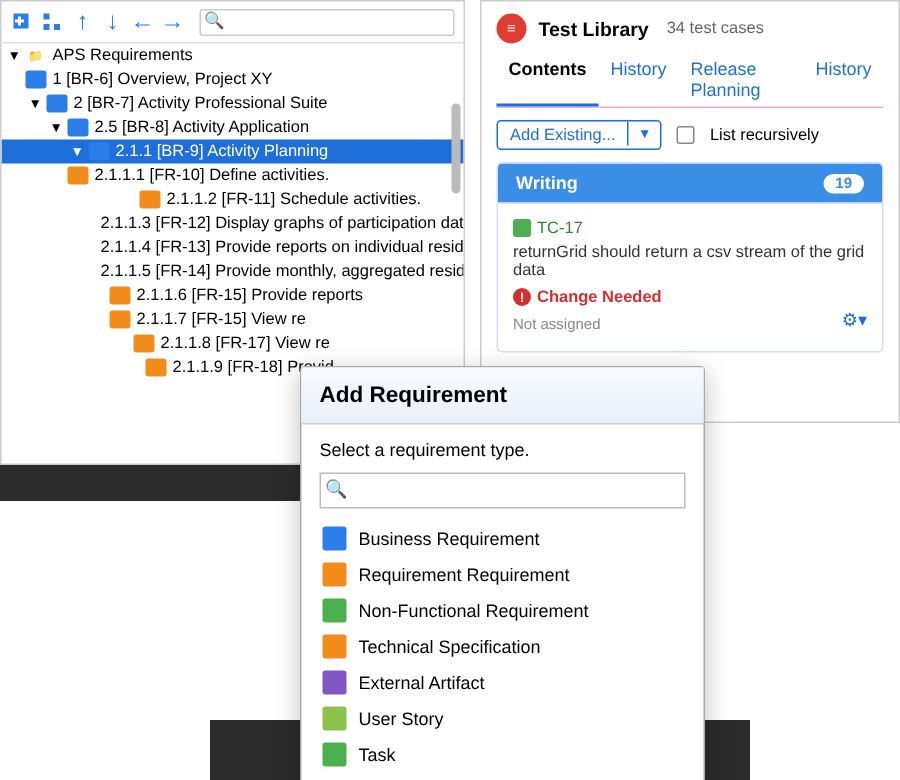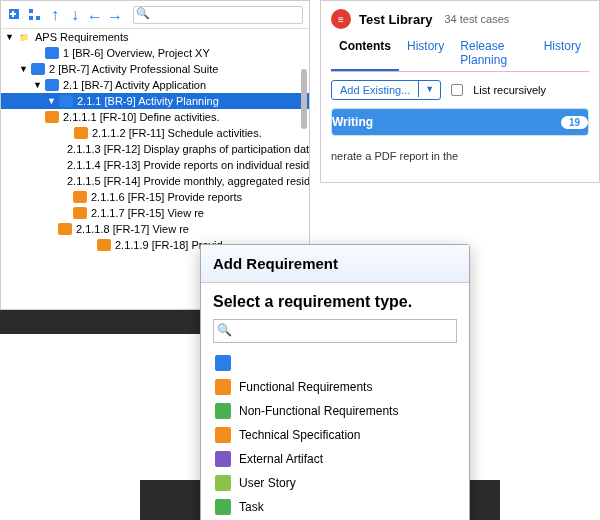--- a/index.html
+++ b/index.html
@@ -33,41 +33,41 @@
 .tab { padding: 4px 8px; color: #1e6fd9; cursor: pointer; }
 .tab.active { color: #000; font-weight: bold; border-bottom: 2px solid #1e6fd9; }
 .rp-controls { display: flex; align-items: center; gap: 10px; margin-bottom: 8px; }
 .add-btn { display: flex; align-items: flex-start; border: 1px solid #1e6fd9; color: #1e6fd9; border-radius: 3px; font-size: 11px; cursor: pointer; }
 .add-btn .lbl { padding: 3px 8px; }
 .add-btn .dd { border-left: 1px solid #1e6fd9; padding: 3px 6px; font-size: 9px; }
 .checkbox { width: 12px; height: 12px; border: 1px solid #888; border-radius: 2px; display: inline-block; }
 .chk-label { font-size: 11px; }
 
 .writing-section { border: 1px solid #cfe0f5; border-radius: 4px; overflow: hidden; }
-.writing-header { background: #3b8ee6; color: #fff; padding: 6px 0; display: flex; justify-content: space-between; align-items: center; font-size: 12px; font-weight: bold; }
+.writing-header { background: #3b8ee6; color: #fff; padding: 6px 12px; display: flex; justify-content: space-between; align-items: center; font-size: 12px; font-weight: bold; }
 .writing-header .badge { background: #fff; color: #3b8ee6; border-radius: 10px; padding: 1px 8px; font-size: 10px; }
 .card { padding: 10px; border-top: 1px solid #e0e0e0; }
 .card .tc-id { display: flex; align-items: center; gap: 4px; font-size: 11px; color: #2a8a2a; margin-bottom: 4px; }
 .card .tc-id .icn { width: 12px; height: 12px; background: #4caf50; border-radius: 2px; }
 .card .tc-title { font-size: 11px; color: #333; margin-bottom: 6px; }
 .card .status { display: flex; align-items: center; gap: 4px; font-size: 11px; color: #d32f2f; font-weight: bold; margin-bottom: 2px; }
 .card .status .sicn { width: 12px; height: 12px; border-radius: 50%; background: #d32f2f; color: #fff; display: inline-flex; align-items: center; justify-content: center; font-size: 9px; }
 .card .assigned { font-size: 10px; color: #888; }
 .card .gear { float: right; color: #1e6fd9; font-size: 12px; cursor: pointer; }
 .rp-footer-text { font-size: 11px; color: #333; margin-top: 14px; }
 
 
 .darkbar1 { position: absolute; left: 0; top: 310px; width: 310px; height: 24px; background: #2b2b2b; }
 .darkbar2 { position: absolute; left: 140px; top: 480px; width: 360px; height: 40px; background: #2b2b2b; }
 
 
 .modal { position: absolute; left: 200px; top: 244px; width: 270px; background: #fff; border: 1px solid #aaa; box-shadow: 0 4px 16px rgba(0,0,0,0.25); border-radius: 3px; z-index: 10; }
 .modal-header { background: linear-gradient(#f8fbff,#e8f0fa); padding: 10px 12px; font-weight: bold; font-size: 15px; border-bottom: 1px solid #ccc; }
 .modal-body { padding: 10px 12px; }
-.modal-body .prompt { font-size: 16px; margin-bottom: 8px; font-weight: bold; }
+.modal-body .prompt { font-size: 12px; margin-bottom: 8px; }
 .modal-search { position: relative; margin-bottom: 8px; }
 .modal-search input { width: 100%; padding: 4px 4px 4px 20px; border: 1px solid #bbb; font-size: 12px; }
 .modal-search .sicon { position: absolute; left: 4px; top: 4px; color: #888; font-size: 12px; }
 .type-list .type-item { display: flex; align-items: center; gap: 8px; padding: 4px 2px; font-size: 12px; cursor: pointer; }
 .type-icon { width: 16px; height: 16px; border-radius: 2px; display: inline-flex; align-items: center; justify-content: center; font-size: 9px; color: #fff; }
 .ti-br { background: #2b7de9; }
 .ti-fr { background: #f28c1a; }
 .ti-nfr { background: #4caf50; }
 .ti-ts { background: #f28c1a; }
 .ti-ea { background: #7e57c2; }
@@ -101,46 +101,46 @@
       <span class="sicon">🔍</span>
       <input type="text" style="">
     </div>
   </div>
   <div class="tree">
     <div class="tree-row" style="padding-left:4px">
         <span class="caret">▼</span>
         <span class="ticon folder">📁</span>
         <span>APS Requirements</span>
       </div>
+    <div class="tree-row" style="padding-left:4px">
+        <span class="caret"></span>
+        <span class="ticon br"></span>
+        <span>1 [BR-6] Overview, Project XY</span>
+      </div>
+    <div class="tree-row" style="padding-left:18px">
+        <span class="caret">▼</span>
+        <span class="ticon br"></span>
+        <span>2 [BR-7] Activity Professional Suite</span>
+      </div>
     <div class="tree-row" style="padding-left:32px">
-        <span class="caret"></span>
-        <span class="ticon br"></span>
-        <span>1 [BR-6] Overview, Project XY</span>
-      </div>
-    <div class="tree-row" style="padding-left:18px">
-        <span class="caret">▼</span>
-        <span class="ticon br"></span>
-        <span>2 [BR-7] Activity Professional Suite</span>
+        <span class="caret">▼</span>
+        <span class="ticon br"></span>
+        <span>2.5 [BR-8] Activity Application</span>
+      </div>
+    <div class="tree-row selected" style="padding-left:46px">
+        <span class="caret">▼</span>
+        <span class="ticon br"></span>
+        <span>2.1.1 [BR-9] Activity Planning</span>
       </div>
     <div class="tree-row" style="padding-left:32px">
-        <span class="caret">▼</span>
-        <span class="ticon br"></span>
-        <span>2.1 [BR-7] Activity Application</span>
-      </div>
-    <div class="tree-row selected" style="padding-left:46px">
-        <span class="caret">▼</span>
-        <span class="ticon br"></span>
-        <span>2.1.1 [BR-9] Activity Planning</span>
-      </div>
-    <div class="tree-row" style="padding-left:32px">
         <span class="caret"></span>
         <span class="ticon fr"></span>
         <span>2.1.1.1 [FR-10] Define activities.</span>
       </div>
-    <div class="tree-row" style="padding-left:61px">
+    <div class="tree-row" style="padding-left:80px">
         <span class="caret"></span>
         <span class="ticon fr"></span>
         <span>2.1.1.2 [FR-11] Schedule activities.</span>
       </div>
     <div class="tree-row" style="padding-left:60px">
         <span class="caret"></span>
         <span class="ticon fr"></span>
         <span>2.1.1.3 [FR-12] Display graphs of participation data.</span>
       </div>
     <div class="tree-row" style="padding-left:60px">
@@ -156,21 +156,21 @@
     <div class="tree-row" style="padding-left:60px">
         <span class="caret"></span>
         <span class="ticon fr"></span>
         <span>2.1.1.6 [FR-15] Provide reports</span>
       </div>
     <div class="tree-row" style="padding-left:60px">
         <span class="caret"></span>
         <span class="ticon fr"></span>
         <span>2.1.1.7 [FR-15] View re</span>
       </div>
-    <div class="tree-row" style="padding-left:45px">
+    <div class="tree-row" style="padding-left:76px">
         <span class="caret"></span>
         <span class="ticon fr"></span>
         <span>2.1.1.8 [FR-17] View re</span>
       </div>
     <div class="tree-row" style="padding-left:84px">
         <span class="caret"></span>
         <span class="ticon fr"></span>
         <span>2.1.1.9 [FR-18] Provid</span>
       </div>
     <div class="scrollbar-thumb"></div>
@@ -196,44 +196,60 @@
       <span class="lbl">Add Existing...</span>
       <span class="dd">▼</span>
     </div>
     <span class="checkbox"></span>
     <span class="chk-label">List recursively</span>
   </div>
   <div class="writing-section">
     <div class="writing-header">
       <span>Writing</span>
       <span class="badge">19</span>
+    </div>
+    <div class="card">
+      <div class="tc-id">
+        <span class="icn"></span>
+        <span>TC-17</span>
+      </div>
+      <div class="tc-title">returnGrid should return a csv stream of the grid data</div>
+      <div class="status">
+        <span class="sicn">!</span>
+        <span>Change Needed</span>
+      </div>
+      <div>
+        <span class="assigned">Not assigned</span>
+        <span class="gear">⚙▾</span>
+      </div>
     </div>
   </div>
   <div class="rp-footer-text">nerate a PDF report in the</div>
 </div>
 
 <div class="modal">
   <div class="modal-header">Add Requirement</div>
   <div class="modal-body">
     <div class="prompt">Select a requirement type.</div>
     <div class="modal-search">
       <span class="sicon">🔍</span>
       <input type="text" style="">
     </div>
     <div class="type-list">
       <div class="type-item">
           <span class="type-icon ti-br"></span>
+          <span>Business Requirement</span>
         </div>
       <div class="type-item">
           <span class="type-icon ti-fr"></span>
-          <span>Functional Requirements</span>
+          <span>Requirement Requirement</span>
         </div>
       <div class="type-item">
           <span class="type-icon ti-nfr"></span>
-          <span>Non-Functional Requirements</span>
+          <span>Non-Functional Requirement</span>
         </div>
       <div class="type-item">
           <span class="type-icon ti-ts"></span>
           <span>Technical Specification</span>
         </div>
       <div class="type-item">
           <span class="type-icon ti-ea"></span>
           <span>External Artifact</span>
         </div>
       <div class="type-item">

